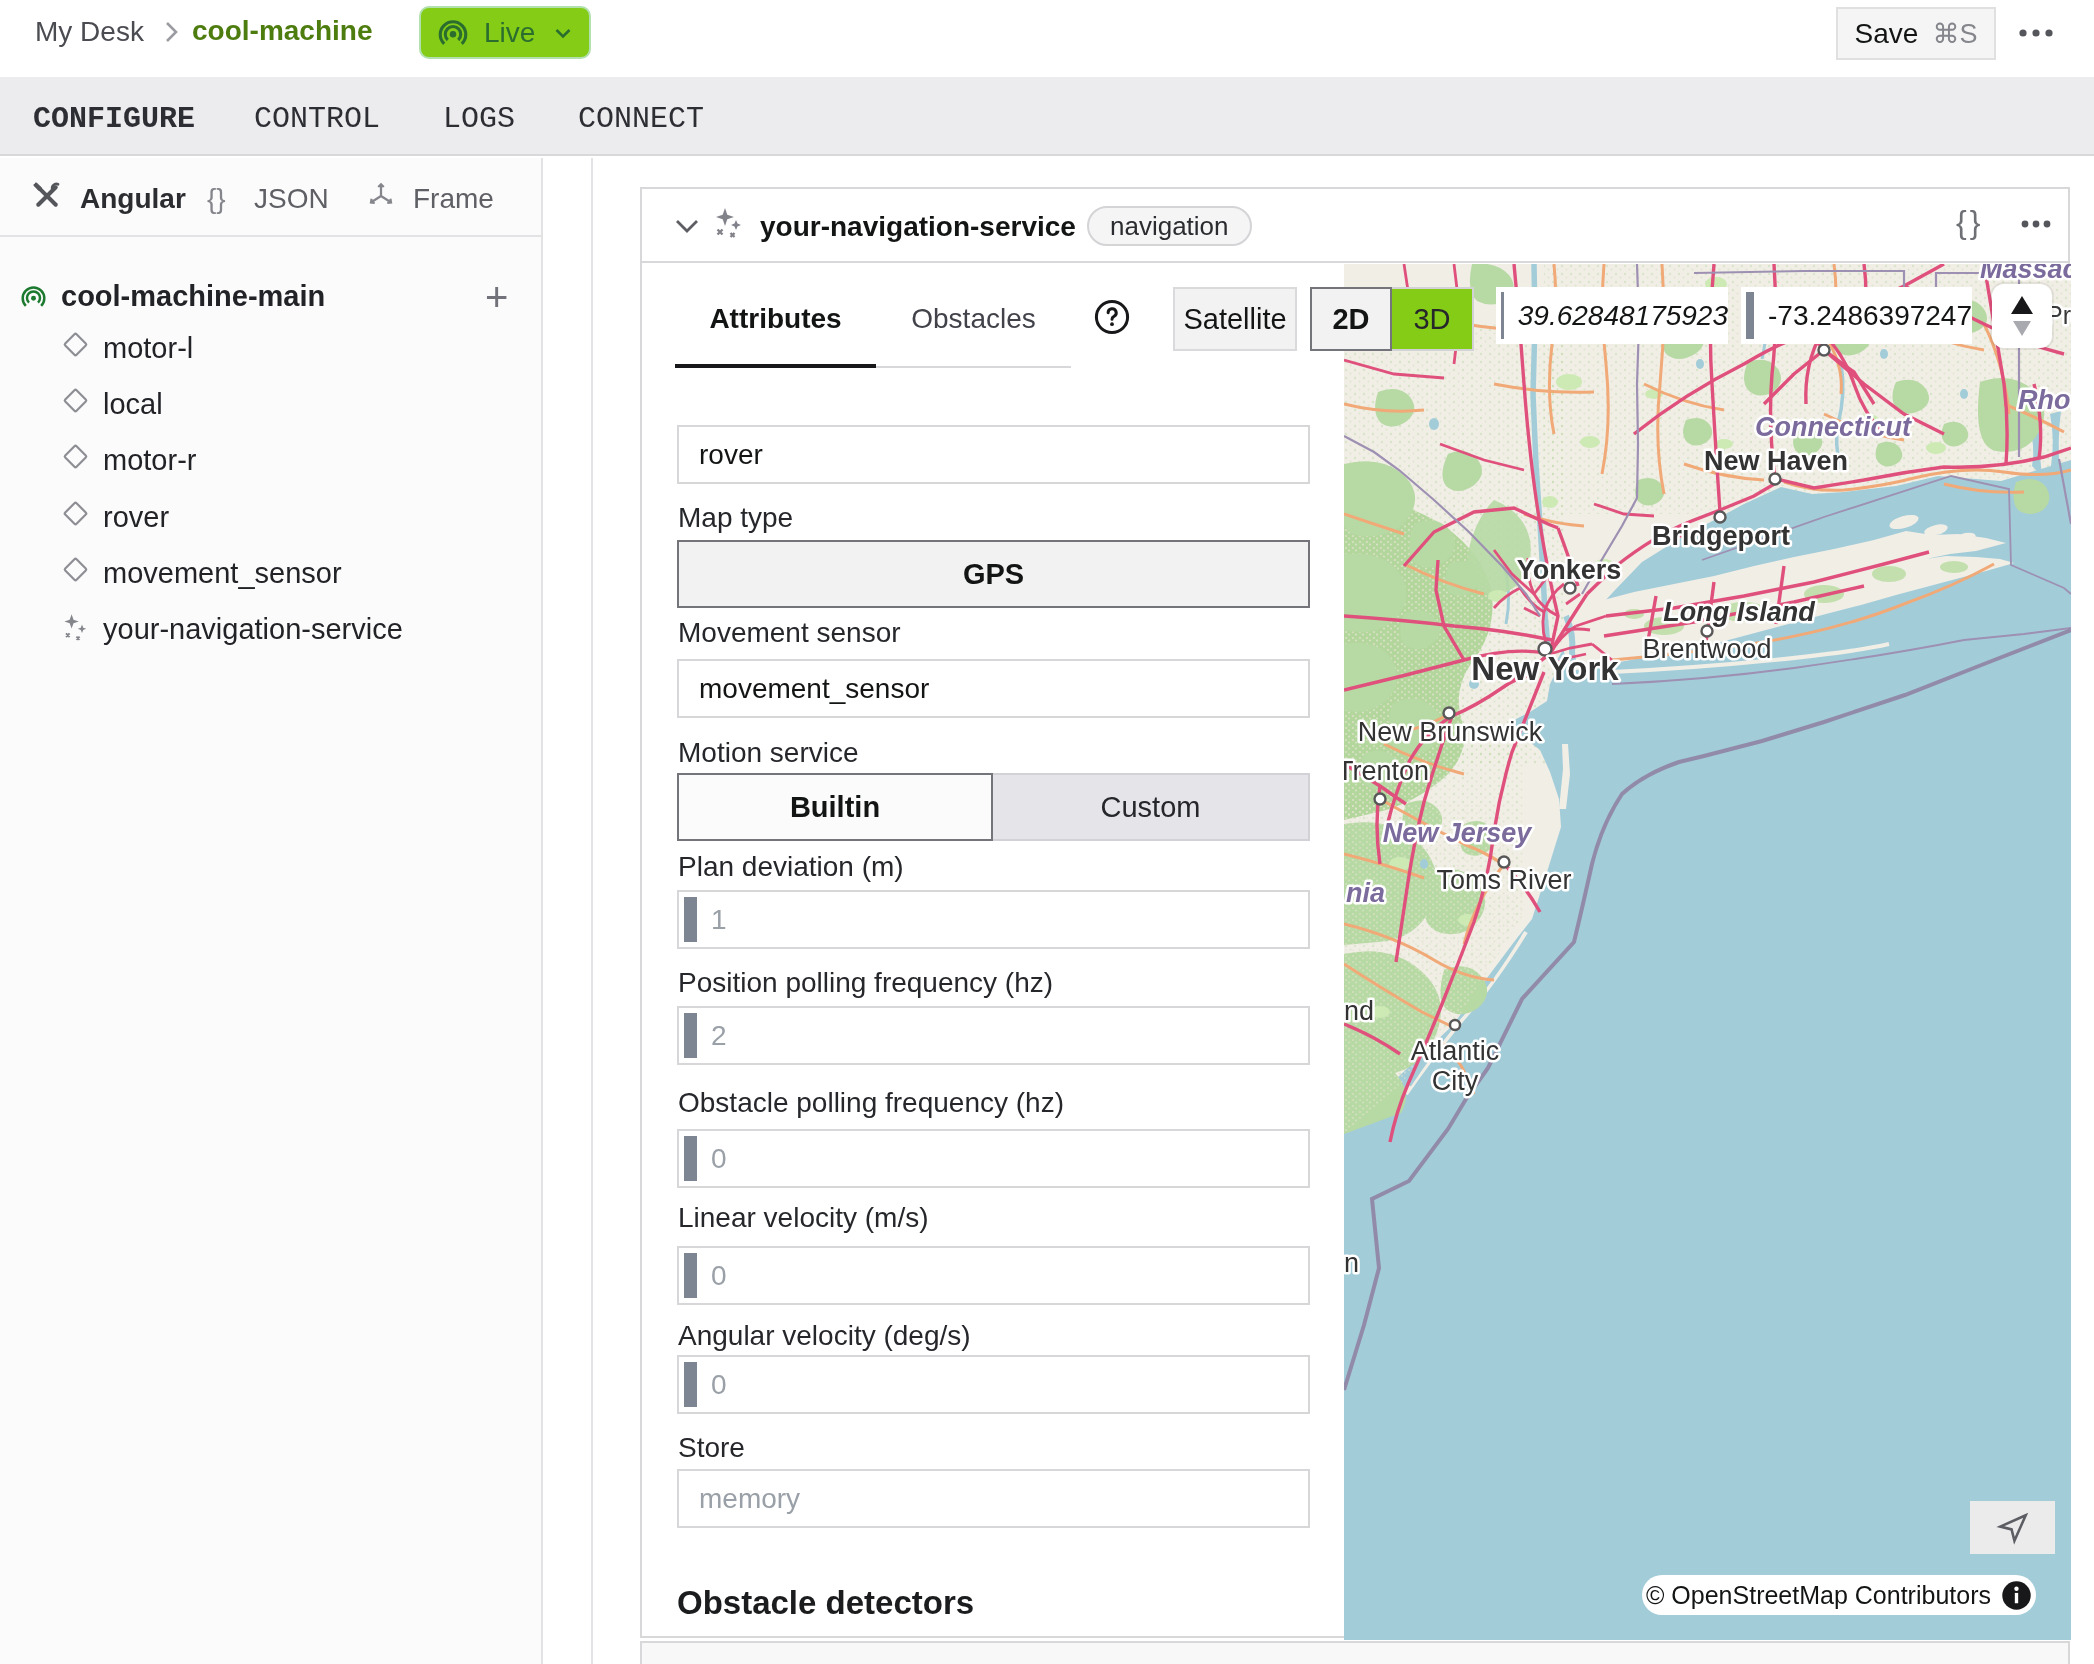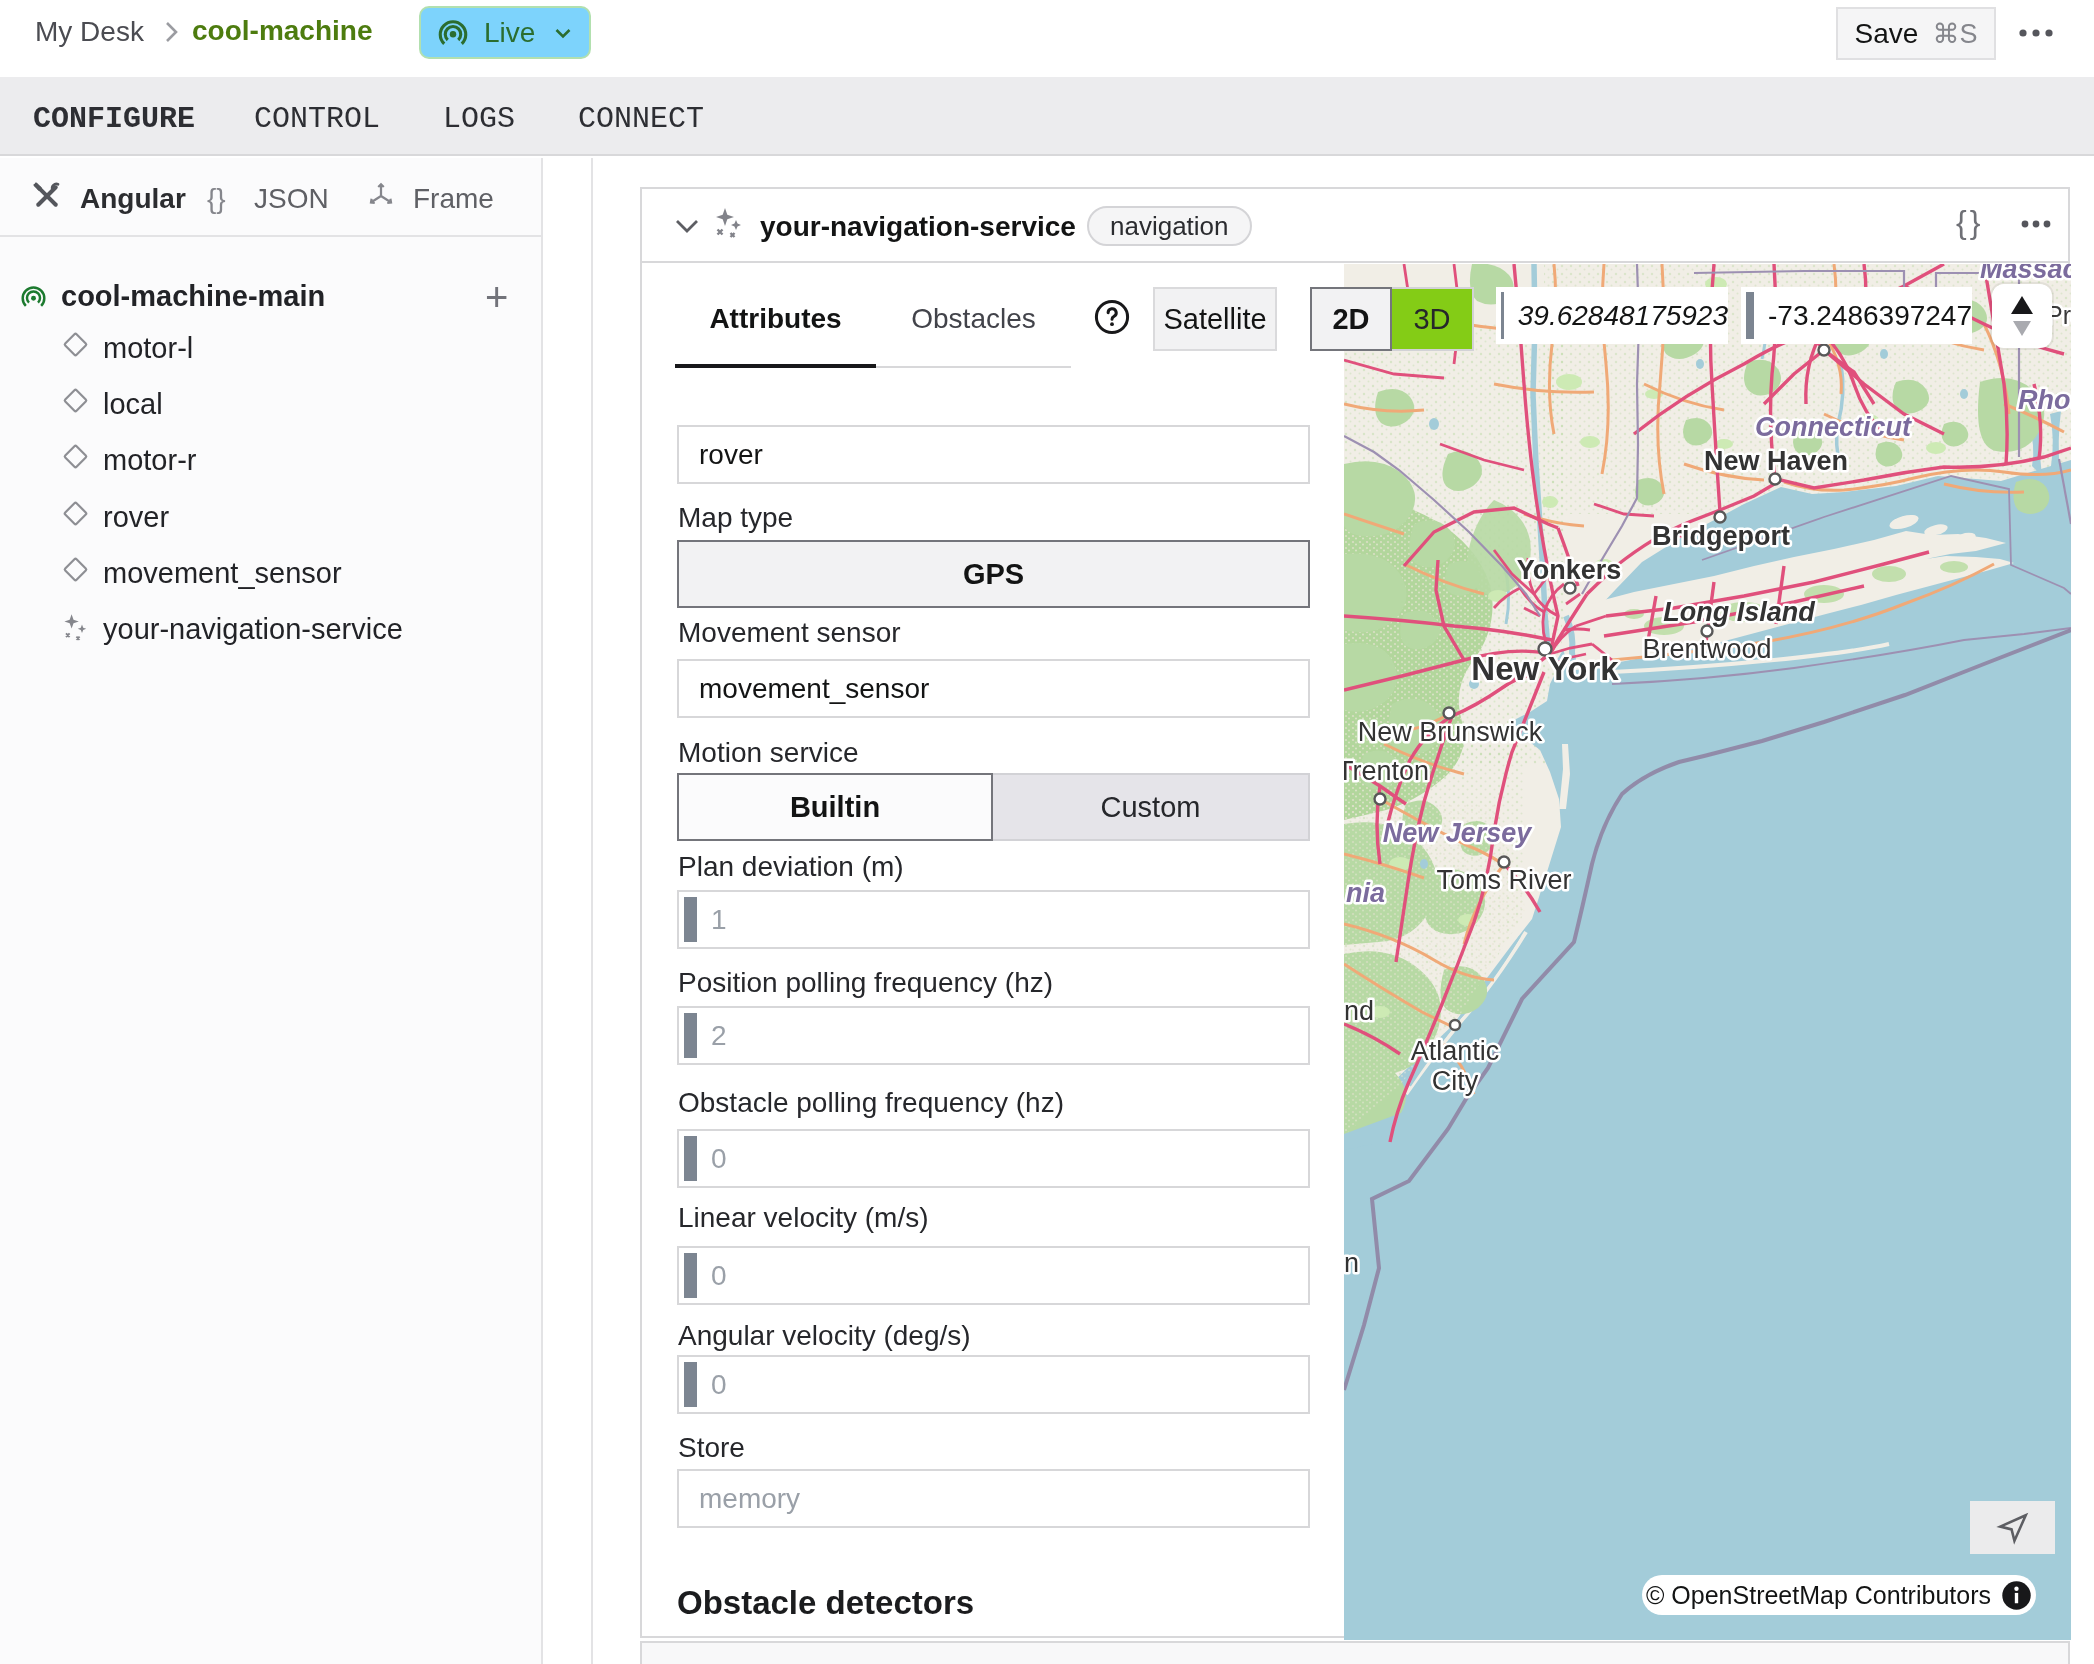--- a/index.html
+++ b/index.html
@@ -4,21 +4,21 @@
 <style>
   * { margin:0; padding:0; box-sizing:border-box; }
   html,body { width:2094px; height:1664px; background:#fff; font-family:"Liberation Sans", sans-serif; }
   #app { position:relative; width:2094px; height:1664px; overflow:hidden; background:#fff; }
   .abs { position:absolute; }
 
   
   #topbar { position:absolute; left:0; top:0; width:2094px; height:77px; background:#fff; }
   .crumb1 { position:absolute; left:35px; top:16px; font-size:28px; color:#4b4c52; }
   .crumb2 { position:absolute; left:192px; top:15px; font-size:28px; font-weight:bold; color:#4d7c0f; }
-  #livebadge { position:absolute; left:419px; top:6px; width:172px; height:53px; background:#7dd3fc; border:2px solid #b2e0af; border-radius:10px; display:flex; align-items:center; }
+  #livebadge { position:absolute; left:419px; top:6px; width:172px; height:53px; background:#84cc16; border:2px solid #b2e0af; border-radius:10px; display:flex; align-items:center; }
   #livebadge .lt { color:#2b6d2f; font-size:28px; margin-left:16px; }
   #savebtn { position:absolute; left:1836px; top:7px; width:160px; height:53px; background:#f5f5f6; border:2px solid #e0e0e2; display:flex; align-items:center; justify-content:center; }
   #savebtn .s1 { font-size:28px; color:#131414; }
   #savebtn .s2 { font-size:27px; color:#85868c; margin-left:14px; }
 
   
   #tabbar { position:absolute; left:0; top:77px; width:2094px; height:79px; background:#ececee; border-bottom:2px solid #d8d8da; font-family:"Liberation Mono", monospace; }
   .tab { position:absolute; top:25px; font-size:30px; color:#2d2e33; }
 
   
@@ -50,21 +50,21 @@
   #gpsbtn { position:absolute; left:35px; top:351px; width:633px; height:68px; background:#f2f2f3; border:2px solid #74757b; display:flex; align-items:center; justify-content:center; font-size:29px; font-weight:bold; color:#131414; }
   #segBuiltin { position:absolute; left:35px; top:584px; width:316px; height:68px; background:#fbfbfc; border:2px solid #74757b; display:flex; align-items:center; justify-content:center; font-size:29px; font-weight:bold; color:#131414; z-index:2; }
   #segCustom { position:absolute; left:351px; top:584px; width:317px; height:68px; background:#e5e4e9; border:2px solid #d2d2d6; border-left:none; display:flex; align-items:center; justify-content:center; font-size:29px; color:#26272b; }
 
   #obsdet { position:absolute; left:35px; top:1395px; font-size:33px; font-weight:bold; color:#1b1c1e; }
 
   
   #map { position:absolute; left:702px; top:75px; width:727px; height:1376px; overflow:hidden; }
 
   
-  #satbtn { position:absolute; left:511px; top:98px; width:124px; height:64px; background:#f2f2f3; border:2px solid #dadadc; display:flex; align-items:center; justify-content:center; font-size:29px; color:#131414; }
+  #satbtn { position:absolute; left:531px; top:98px; width:124px; height:64px; background:#f2f2f3; border:2px solid #dadadc; display:flex; align-items:center; justify-content:center; font-size:29px; color:#131414; }
   #btn2d { position:absolute; left:668px; top:98px; width:82px; height:64px; background:#f2f2f3; border:2px solid #74757b; display:flex; align-items:center; justify-content:center; font-size:29px; font-weight:bold; color:#131414; z-index:3; }
   #btn3d { position:absolute; left:750px; top:98px; width:82px; height:64px; background:#84cc16; border:2px solid #d2d2d6; border-left:none; display:flex; align-items:center; justify-content:center; font-size:29px; color:#26272b; z-index:2; }
   .coordinput { position:absolute; top:98px; height:57px; background:#fff; display:flex; align-items:center; font-size:28px; color:#131414; }
   .coordbar { width:13px; height:47px; background:#7c8591; margin-left:5px; }
   #spinner { position:absolute; left:1350px; top:95px; width:60px; height:64px; background:#fff; border-radius:12px; box-shadow:0 0 0 2px rgba(0,0,0,.06); }
   #navbtn { position:absolute; left:1328px; top:1312px; width:85px; height:53px; background:#ebebec; display:flex; align-items:center; justify-content:center; }
   #attrib { position:absolute; left:1000px; top:1386px; width:394px; height:40px; background:#fff; border-radius:20px; font-size:25px; color:#131414; display:flex; align-items:center; justify-content:center; white-space:nowrap; }
 
   
   #card2 { position:absolute; left:640px; top:1641px; width:1430px; height:23px; background:#f8f8f9; border:2px solid #d8d8da; border-bottom:none; }

